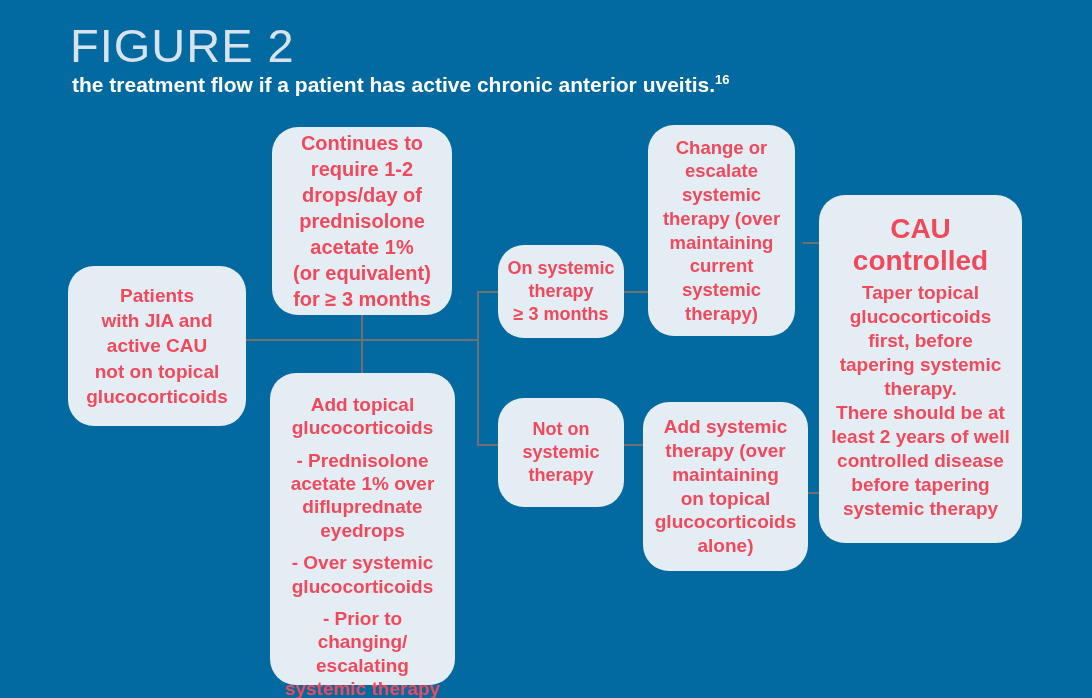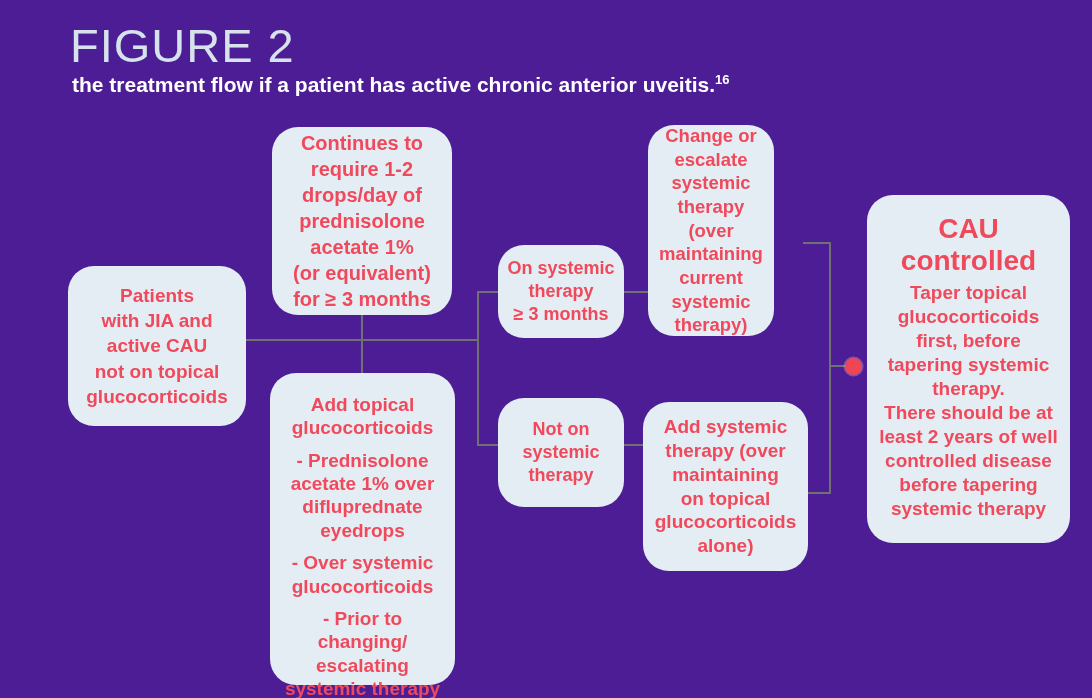--- a/index.html
+++ b/index.html
@@ -1,20 +1,20 @@
 <!DOCTYPE html>
 <html><head>
 <meta charset="utf-8">
 <style>
   html,body{margin:0;padding:0;background:#2d2a2b;}
   .stage{
     position:relative;
     width:1092px;
     height:698px;
-    background:#4c1d95;
+    background:#0369a1;
     overflow:hidden;
     font-family:"Liberation Sans", sans-serif;
   }
   .fig-title{
     position:absolute;
     left:70px; top:18px;
     font-size:47px;
     font-weight:300;
     letter-spacing:1px;
     color:#d6e3ec;
@@ -58,23 +58,23 @@
     padding:6px 8px;
   }
   .node .txt{white-space:pre-line;}
   .n-patients{left:68px;top:266px;width:178px;height:160px;font-size:19px;line-height:1.32;}
   .n-continues{left:272px;top:127px;width:180px;height:188px;font-size:20px;line-height:1.3;}
   .n-addtopical{left:270px;top:373px;width:185px;height:312px;font-size:19px;line-height:1.23;justify-content:flex-start;padding-top:20px;}
   .n-addtopical .txt{margin-bottom:9px;}
   .n-addtopical .txt:last-child{margin-bottom:0;}
   .n-onsys{left:498px;top:245px;width:126px;height:93px;font-size:18px;line-height:1.28;}
   .n-notsys{left:498px;top:398px;width:126px;height:109px;font-size:18px;line-height:1.28;}
-  .n-change{left:648px;top:125px;width:126px;height:211px;font-size:18.5px;line-height:1.28;}
+  .n-change{left:648px;top:125px;width:147px;height:211px;font-size:18.5px;line-height:1.28;}
   .n-addsys{left:643px;top:402px;width:165px;height:169px;font-size:19px;line-height:1.25;}
-  .n-cau{left:867px;top:195px;width:203px;height:348px;font-size:19px;line-height:1.26;justify-content:flex-start;padding-top:18px;}
+  .n-cau{left:819px;top:195px;width:203px;height:348px;font-size:19px;line-height:1.26;justify-content:flex-start;padding-top:18px;}
   .n-cau .heading{font-size:28px;line-height:1.15;margin-bottom:4px;white-space:pre-line;}
 </style>
 </head>
 <body>
 
 <div class="stage">
 
   <div class="fig-title">FIGURE 2</div>
   <div class="fig-subtitle">
     <span>the treatment flow if a patient has active chronic anterior uveitis.</span><sup>16</sup>

